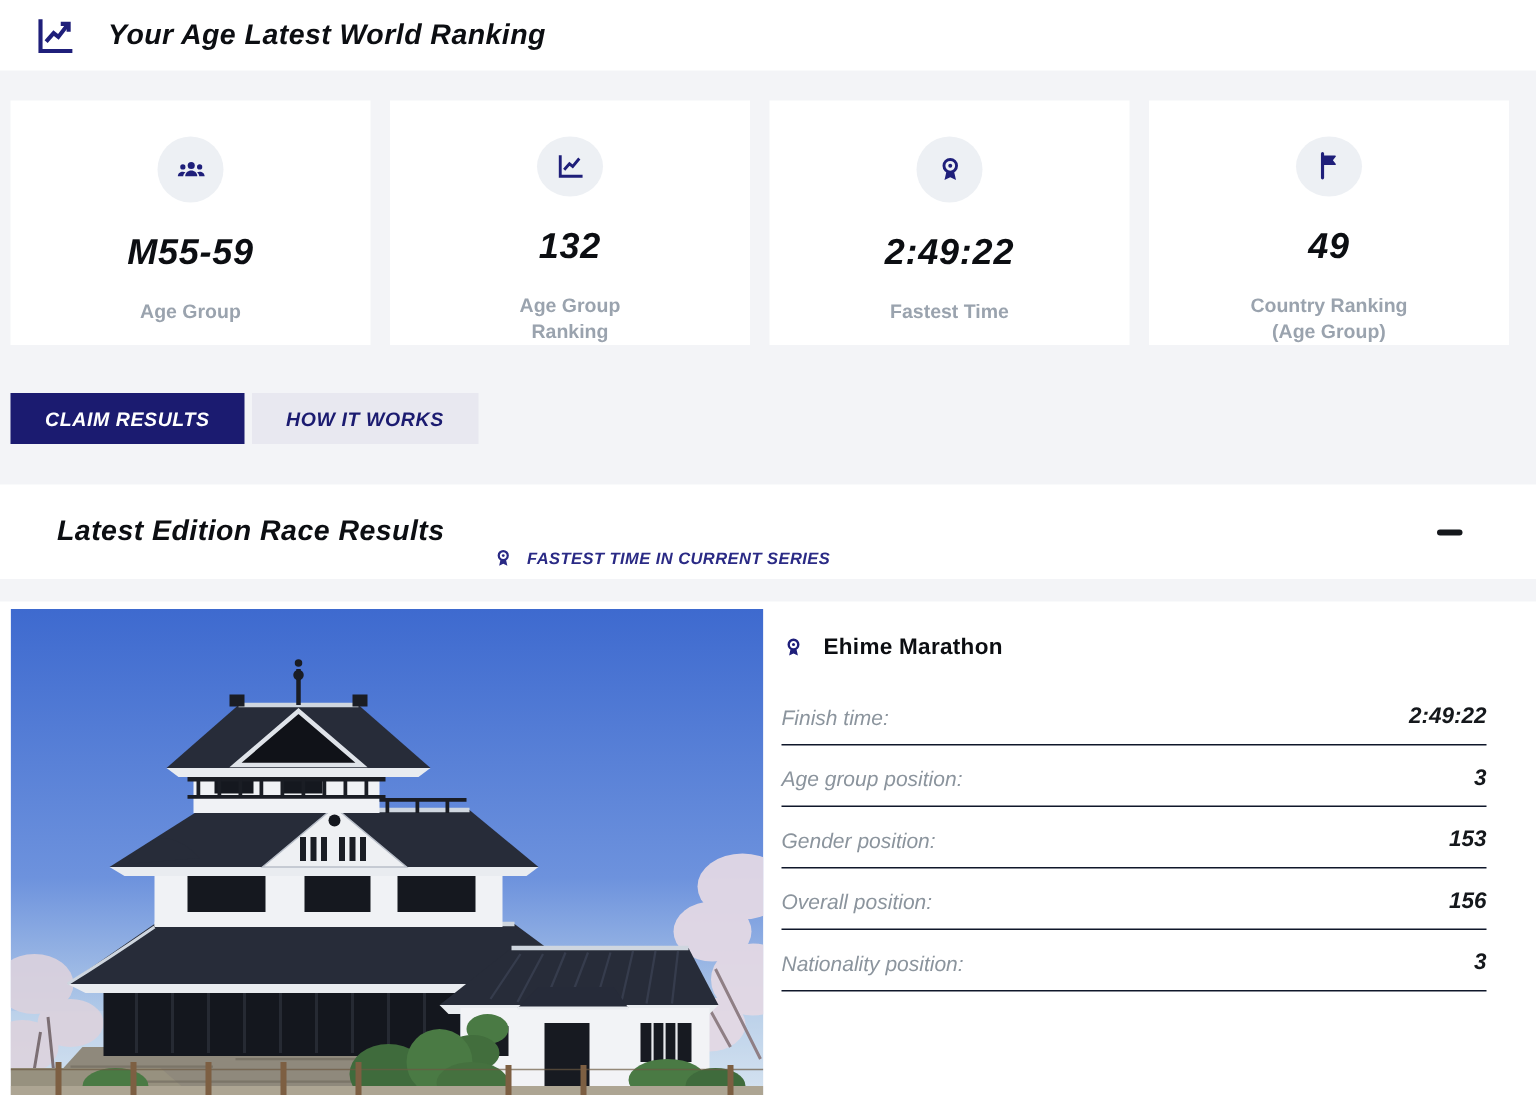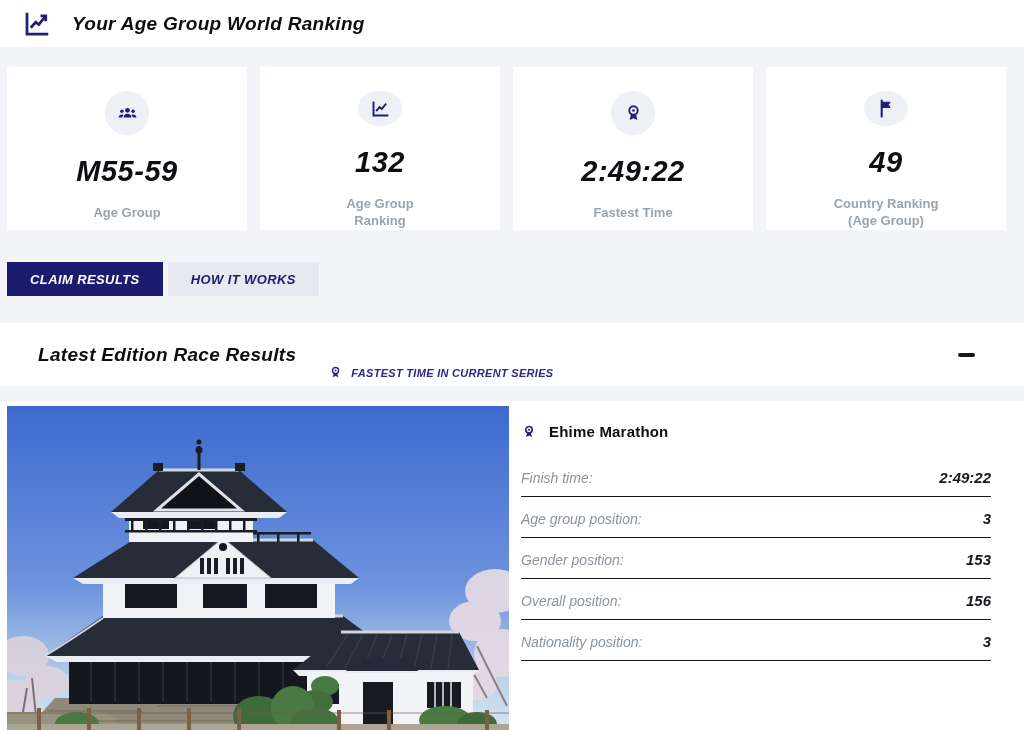--- a/index.html
+++ b/index.html
@@ -24,21 +24,21 @@
   .card {
     background:#fff; height:163px; display:flex; flex-direction:column;
     align-items:center; padding-top:24px; text-align:center;
   }
   .badge {
     width:44px; height:44px; border-radius:50%; background:#edf0f4;
     display:flex; align-items:center; justify-content:center;
   }
   .badge svg { width:21px; height:21px; }
   .card .val {
-    margin-top:20px; font-size:29px; font-weight:800; font-style:italic;
+    margin-top:20px; font-size:24px; font-weight:800; font-style:italic;
     letter-spacing:.5px; color:#0c0e12;
   }
   .card .lbl {
     margin-top:16px; font-size:13px; font-weight:600; color:#9aa3ae;
     line-height:1.35; white-space:pre-line;
   }
   
   .actions { margin:32px 0 0 7px; display:flex; gap:5px; }
   .btn {
     border:none; cursor:pointer; height:34px; padding:0 23px;
@@ -88,21 +88,21 @@
 <body>
 
 <header class="topbar">
   <span class="ic">
     <svg viewBox="0 0 24 24" fill="none" stroke="#1f1f7a" stroke-width="2.2">
       <path d="M4 3v17h17"></path>
       <polyline points="7 15 11 10.5 13.5 12.5 18.5 6"></polyline>
       <path d="M14.8 5.5h4.2v4.2"></path>
     </svg>
   </span>
-  <h1 class="page-title">Your Age Group World Ranking</h1>
+  <h1 class="page-title">Your Age Latest World Ranking</h1>
 </header>
 
 <section class="stats">
   <div class="card">
     <div class="badge">
       <svg viewBox="0 0 24 24" fill="#1f1f7a">
         <circle cx="12" cy="8.4" r="2.7"></circle>
         <path d="M7.4 16.6c0-2.7 2.1-4.4 4.6-4.4s4.6 1.7 4.6 4.4z"></path>
         <circle cx="5.6" cy="9.5" r="2"></circle>
         <path d="M1.8 16.6c0-2.2 1.7-3.5 3.8-3.5.7 0 1.4.2 2 .5-1.1 1-1.7 2.1-1.7 3z"></path>

